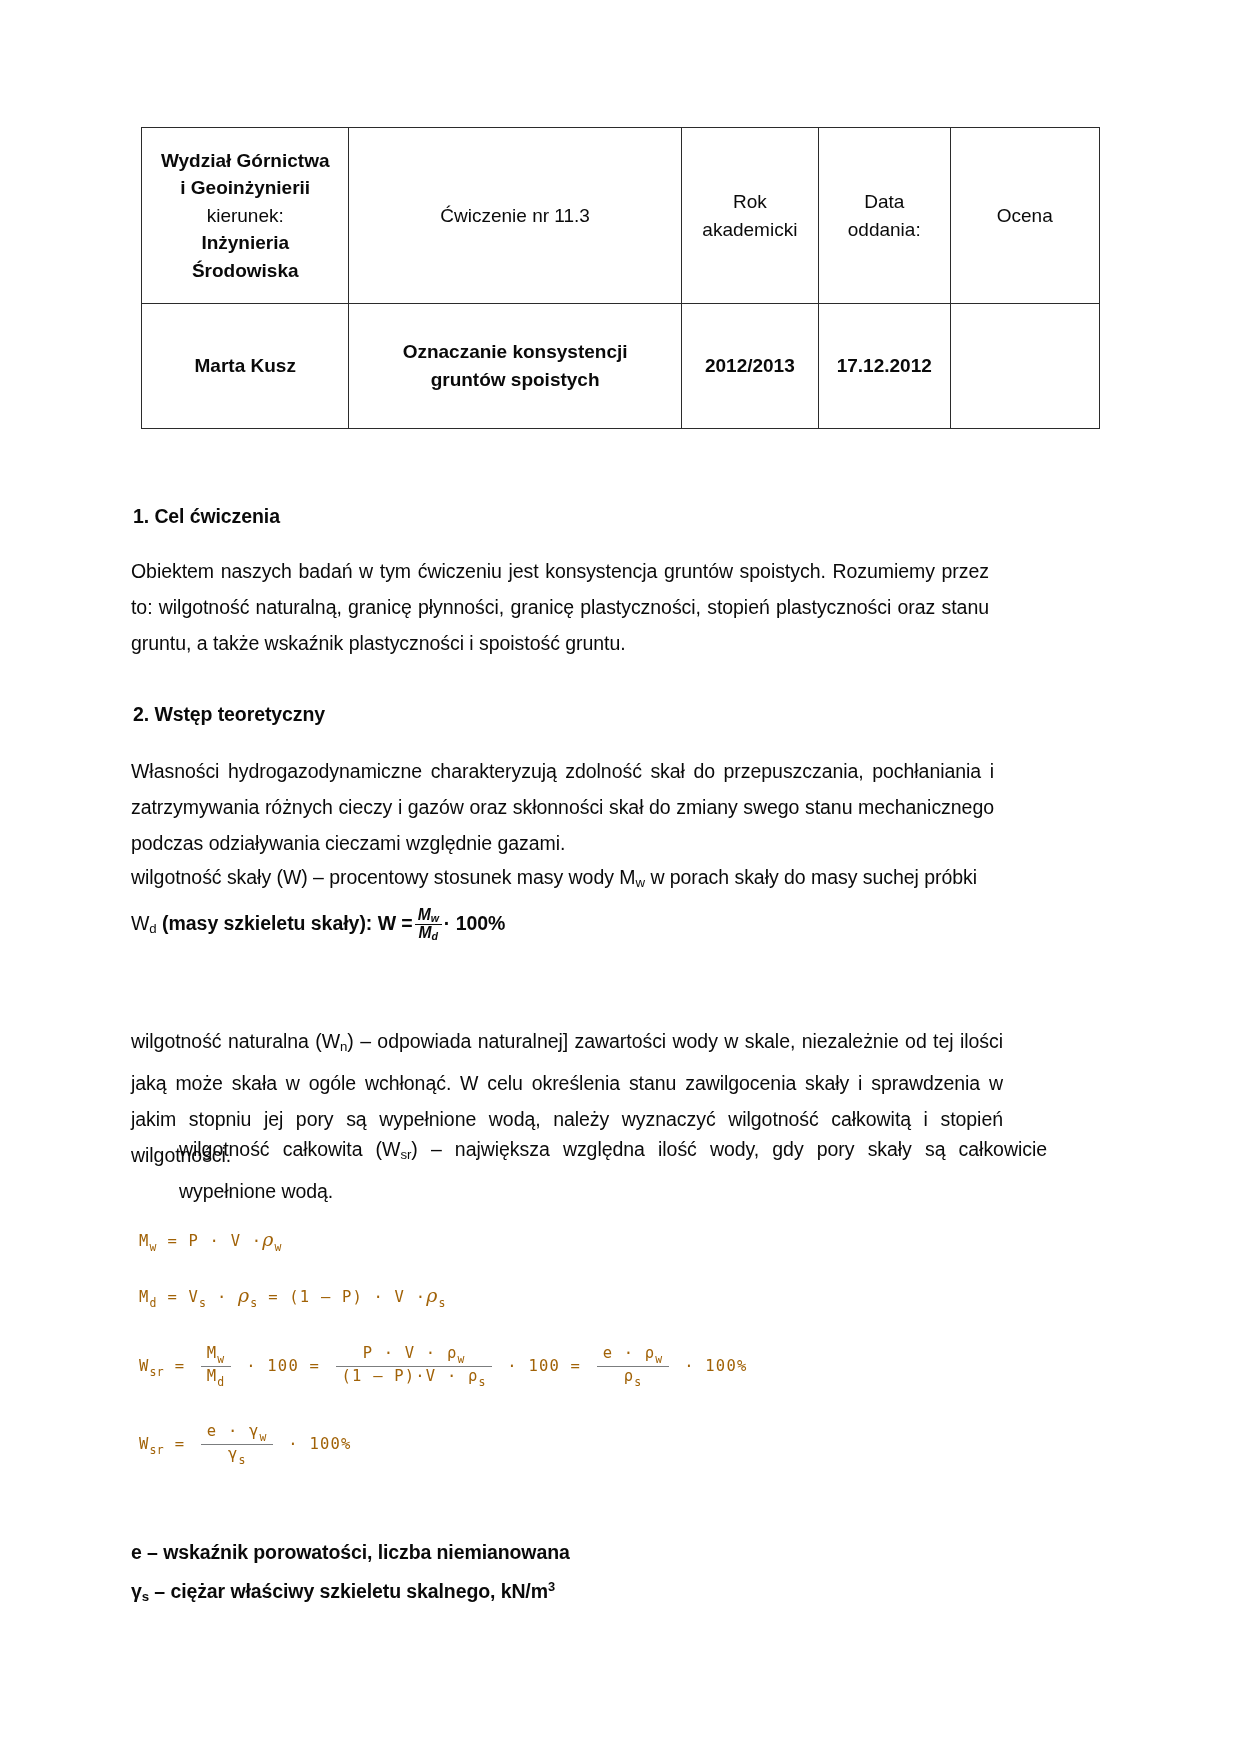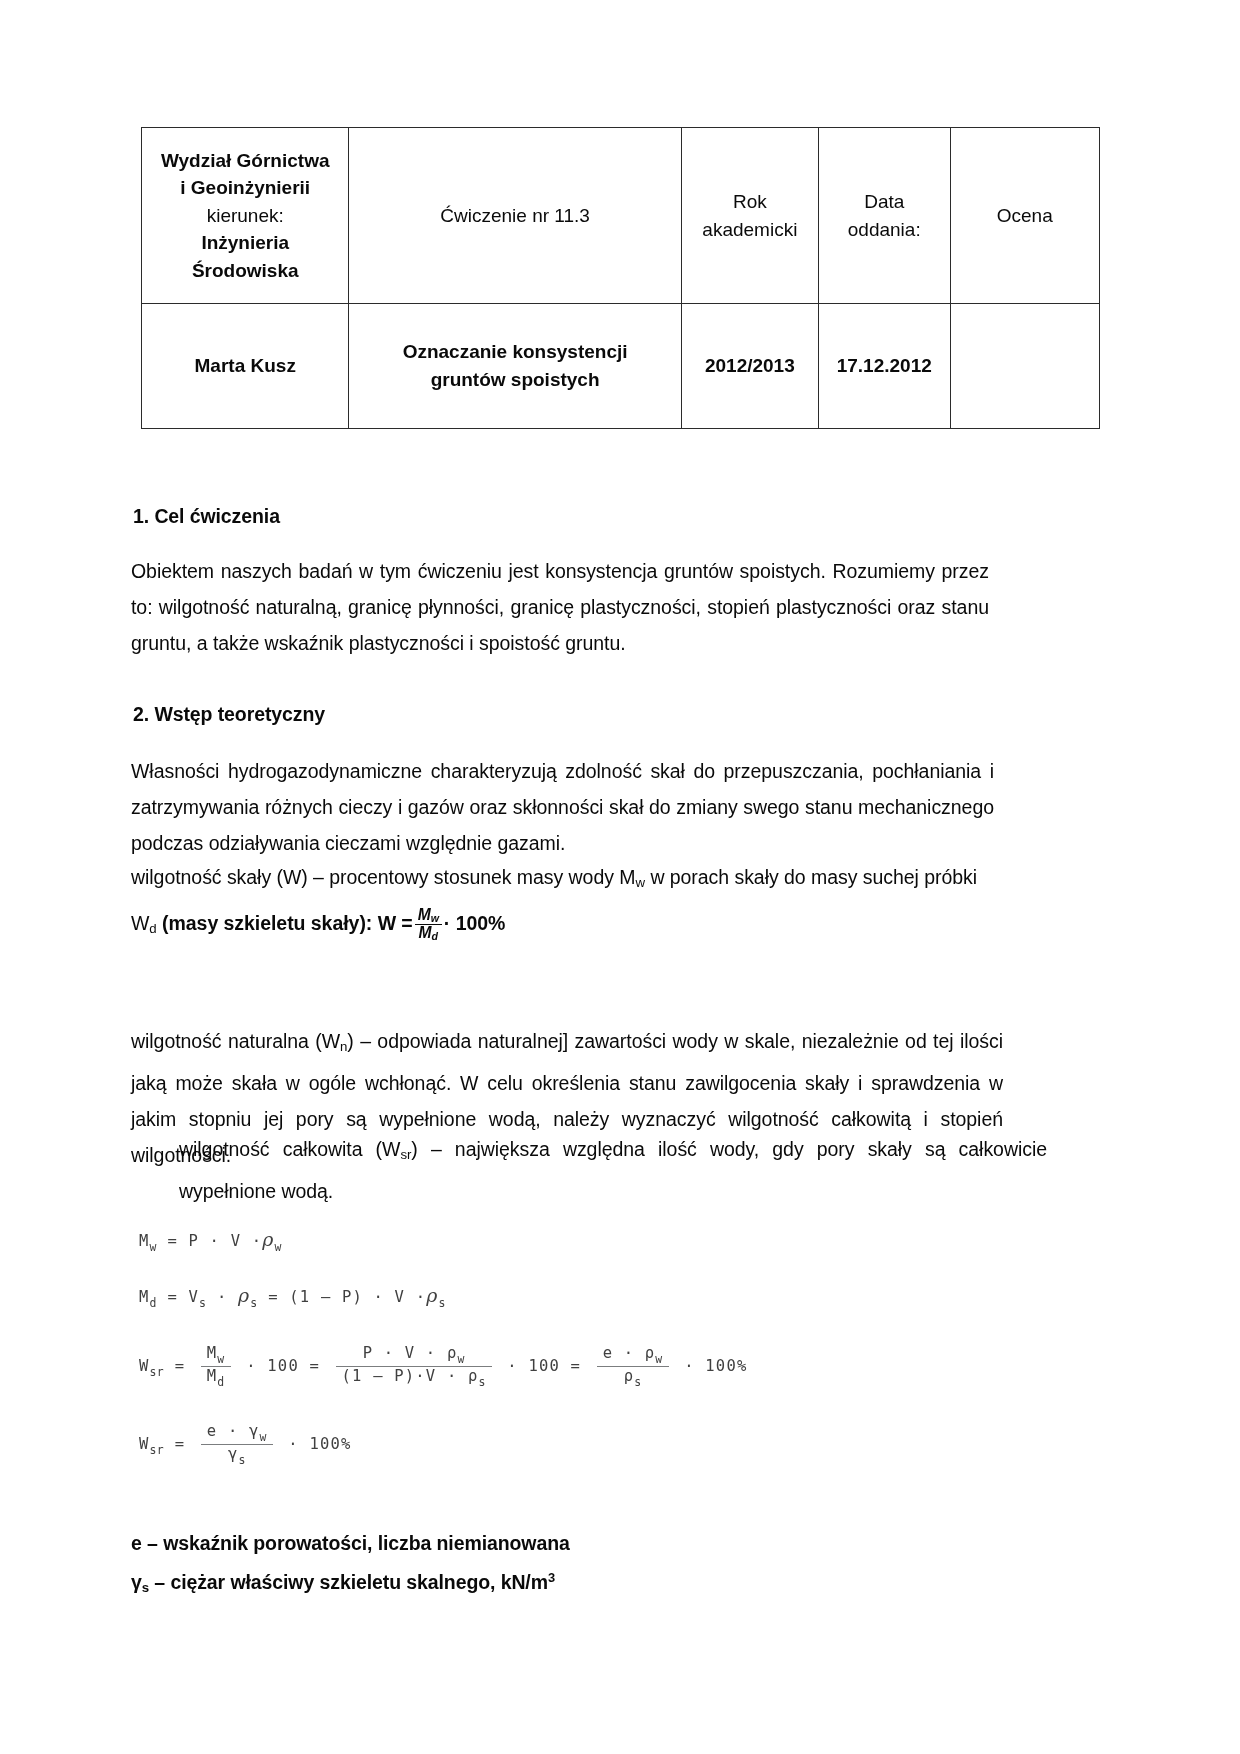--- a/index.html
+++ b/index.html
@@ -92,21 +92,21 @@
   .frac .num { display: block; padding: 0 3px; }
   .frac .den { display: block; padding: 0 3px; border-top: 1.4px solid #0a0a0a; }
 
   
   .formula-block {
     position: absolute;
     left: 139px;
     top: 1128px;
     width: 700px;
     font-family: "DejaVu Sans Mono", "Liberation Mono", monospace;
-    color: #404040;
+    color: #a16207;
     font-size: 15.5px;
     letter-spacing: 1.2px;
   }
   .fline { position: relative; height: 56px; white-space: nowrap; }
   .fline .tok { display: inline-block; }
   .fsub { font-size: 0.74em; vertical-align: -0.42em; letter-spacing: 0.4px; }
   .rho  { font-family: "DejaVu Serif", serif; font-size: 1.22em; font-style: italic; }
 
   .mfrac {
     display: inline-block;
@@ -119,20 +119,21 @@
   .mfrac .mden { display: block; padding: 0 6px; border-top: 1.3px solid #7b7d7f; }
 
   .notes {
     position: absolute;
     left: 131px;
     font-size: 19.5px;
     line-height: 32px;
     font-weight: 600;
     letter-spacing: -0.1px;
     white-space: nowrap;
+    margin-top: 9px;
   }
 </style>
 </head>
 <body>
 
 <div class="page">
 
   <table class="header-table">
     <colgroup>
       <col class="col-faculty">

